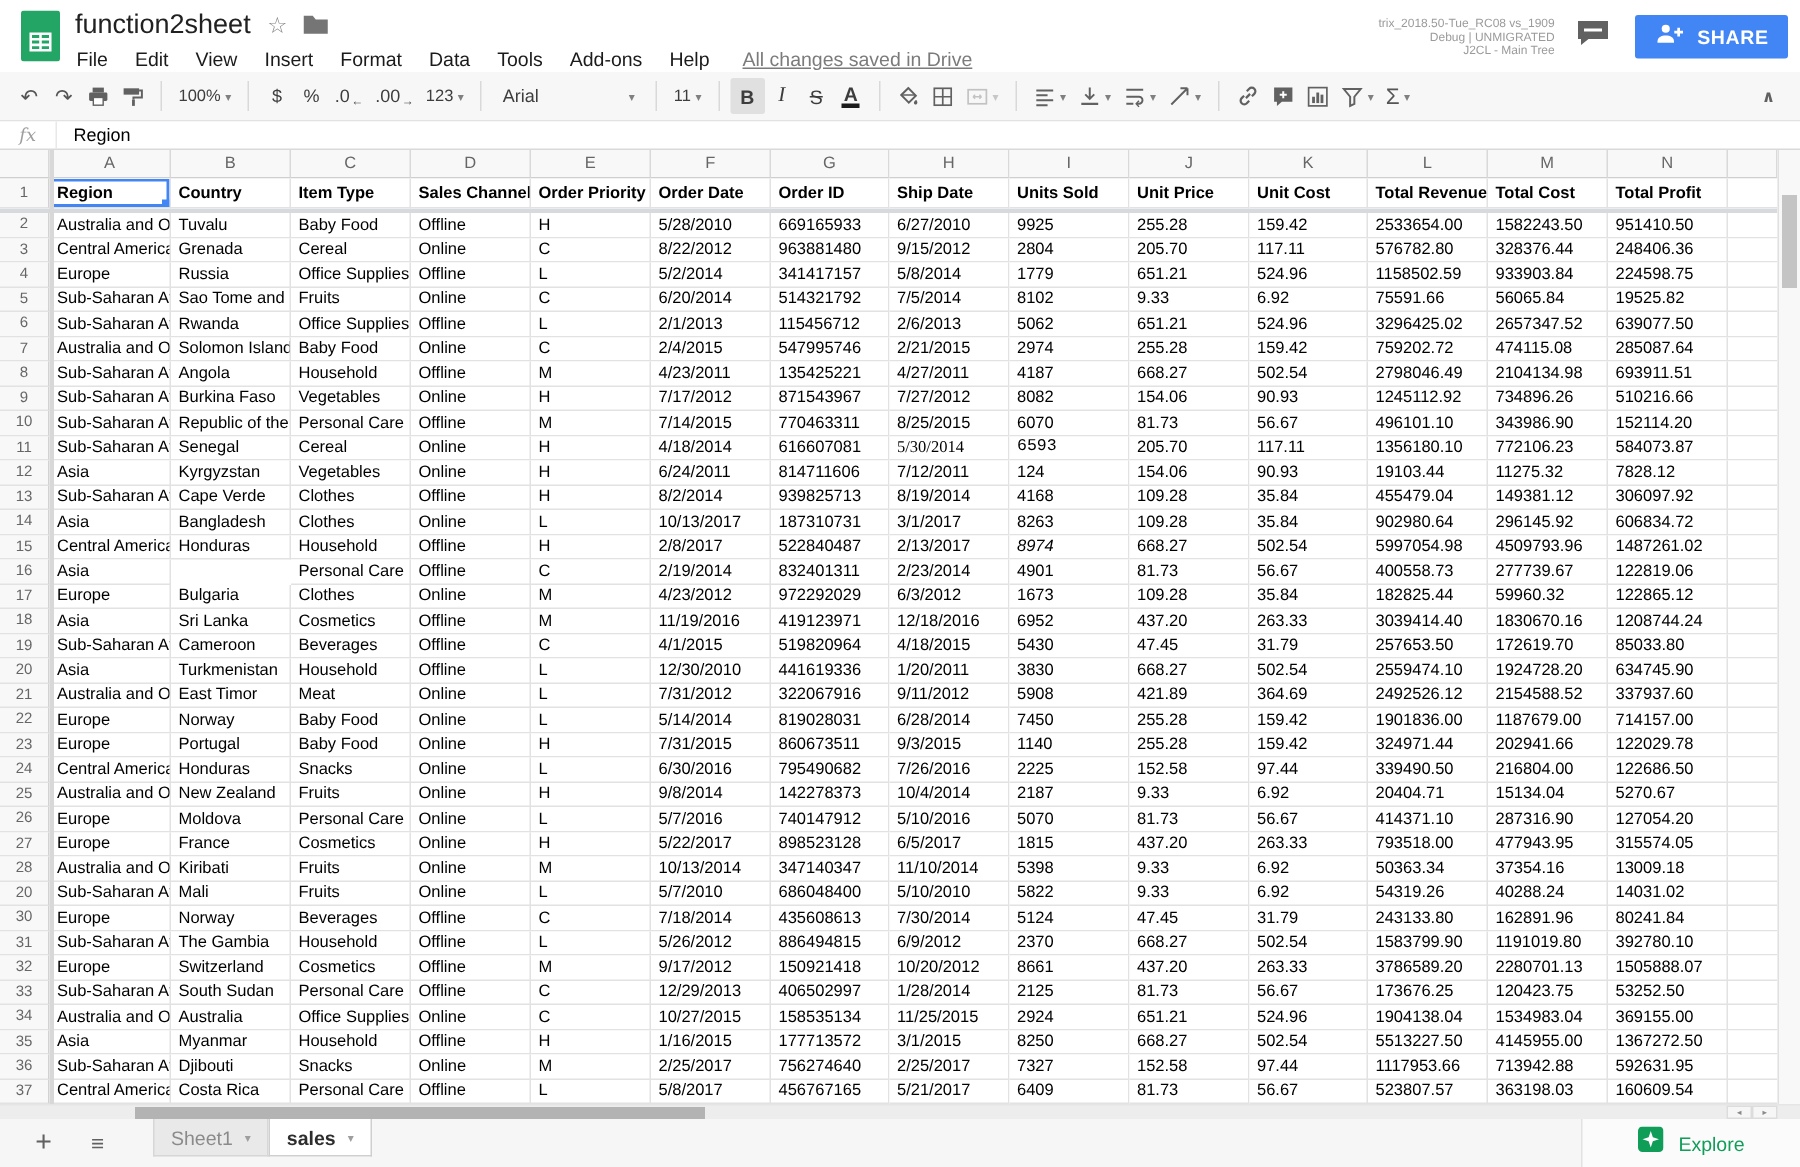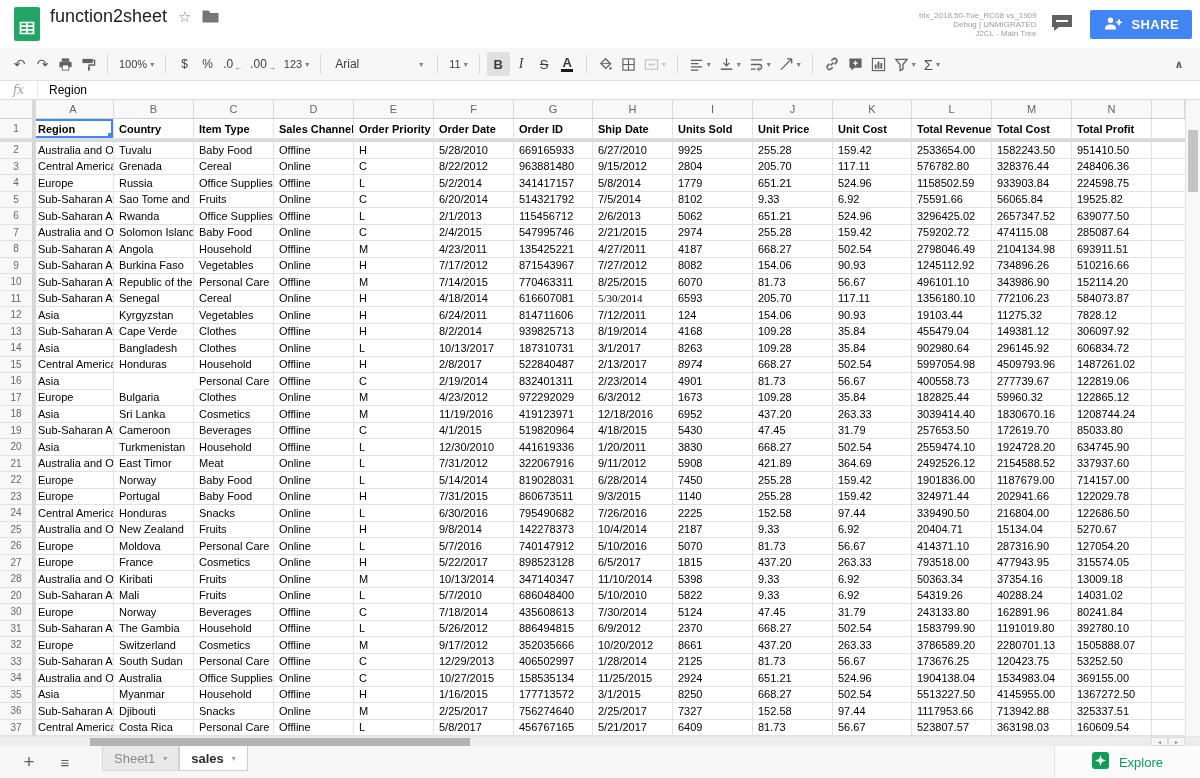--- a/index.html
+++ b/index.html
@@ -108,20 +108,34 @@
     <div class="title-block" data-name="title-block">
       <div class="title-row">
         <span class="doc-title" data-name="document-title">function2sheet</span>
         <span class="star" data-name="star-icon"></span>
         <span class="folder" data-name="folder-icon">
           <svg width="17" height="13" viewBox="0 0 17 13">
               <path d="M0.5 0.5h6l2 2.5h8V12.5H0.5z" fill="#757575"></path>
             </svg>
         </span>
       </div>
+      <div class="menu-row" data-name="menubar">
+        <div id="menubar" style="display:flex">
+            <div class="menu-item" data-name="menu-file">File</div>
+            <div class="menu-item" data-name="menu-edit">Edit</div>
+            <div class="menu-item" data-name="menu-view">View</div>
+            <div class="menu-item" data-name="menu-insert">Insert</div>
+            <div class="menu-item" data-name="menu-format">Format</div>
+            <div class="menu-item" data-name="menu-data">Data</div>
+            <div class="menu-item" data-name="menu-tools">Tools</div>
+            <div class="menu-item" data-name="menu-add-ons">Add-ons</div>
+            <div class="menu-item" data-name="menu-help">Help</div>
+          </div>
+        <span class="saved-status" data-name="saved-status">All changes saved in Drive</span>
+      </div>
     </div>
     <div class="tb-right" data-name="titlebar-right">
       <div class="debug" data-name="build-debug-info">
         <div>trix_2018.50-Tue_RC08 vs_1909</div>
         <div>Debug | UNMIGRATED</div>
         <div>J2CL - Main Tree</div>
       </div>
       <span class="comment-btn" data-name="comment-history-button">
         <span data-name="comment-bubble-icon">
           <svg width="24" height="20" viewBox="0 0 24 20">
@@ -534,21 +548,21 @@
         <div class="grow" data-name="sheet-row-11" style="height: 16.5px;">
           <div class="rowhead" data-name="row-header-11" style="height: 16.5px;">11</div>
           <div class="cell" data-name="cell-A11" style="width: 81px; height: 16.5px;">Sub-Saharan Afr</div>
           <div class="cell" data-name="cell-B11" style="width: 80px; height: 16.5px;">Senegal</div>
           <div class="cell" data-name="cell-C11" style="width: 80px; height: 16.5px;">Cereal</div>
           <div class="cell" data-name="cell-D11" style="width: 80px; height: 16.5px;">Online</div>
           <div class="cell" data-name="cell-E11" style="width: 80px; height: 16.5px;">H</div>
           <div class="cell" data-name="cell-F11" style="width: 80px; height: 16.5px;">4/18/2014</div>
           <div class="cell" data-name="cell-G11" style="width: 79px; height: 16.5px;">616607081</div>
           <div class="cell" data-name="cell-H11" style="width: 80px; height: 16.5px; font-family: Liberation Serif, serif;">5/30/2014</div>
-          <div class="cell" data-name="cell-I11" style="width: 80px; height: 16.5px;">6593</div>
+          <div class="cell" data-name="cell-I11" style="width: 80px; height: 16.5px; font-family: Liberation Mono, monospace;">6593</div>
           <div class="cell" data-name="cell-J11" style="width: 80px; height: 16.5px;">205.70</div>
           <div class="cell" data-name="cell-K11" style="width: 79px; height: 16.5px;">117.11</div>
           <div class="cell" data-name="cell-L11" style="width: 80px; height: 16.5px;">1356180.10</div>
           <div class="cell" data-name="cell-M11" style="width: 80px; height: 16.5px;">772106.23</div>
           <div class="cell" data-name="cell-N11" style="width: 80px; height: 16.5px;">584073.87</div>
           <div class="filler" data-name="empty-cell" style="height: 16.5px;"></div>
         </div>
         <div class="grow" data-name="sheet-row-12" style="height: 16.5px;">
           <div class="rowhead" data-name="row-header-12" style="height: 16.5px;">12</div>
           <div class="cell" data-name="cell-A12" style="width: 81px; height: 16.5px;">Asia</div>
@@ -910,21 +924,21 @@
           <div class="filler" data-name="empty-cell" style="height: 16.5px;"></div>
         </div>
         <div class="grow" data-name="sheet-row-32" style="height: 16.5px;">
           <div class="rowhead" data-name="row-header-32" style="height: 16.5px;">32</div>
           <div class="cell" data-name="cell-A32" style="width: 81px; height: 16.5px;">Europe</div>
           <div class="cell" data-name="cell-B32" style="width: 80px; height: 16.5px;">Switzerland</div>
           <div class="cell" data-name="cell-C32" style="width: 80px; height: 16.5px;">Cosmetics</div>
           <div class="cell" data-name="cell-D32" style="width: 80px; height: 16.5px;">Offline</div>
           <div class="cell" data-name="cell-E32" style="width: 80px; height: 16.5px;">M</div>
           <div class="cell" data-name="cell-F32" style="width: 80px; height: 16.5px;">9/17/2012</div>
-          <div class="cell" data-name="cell-G32" style="width: 79px; height: 16.5px;">352035666</div>
+          <div class="cell" data-name="cell-G32" style="width: 79px; height: 16.5px;">150921418</div>
           <div class="cell" data-name="cell-H32" style="width: 80px; height: 16.5px;">10/20/2012</div>
           <div class="cell" data-name="cell-I32" style="width: 80px; height: 16.5px;">8661</div>
           <div class="cell" data-name="cell-J32" style="width: 80px; height: 16.5px;">437.20</div>
           <div class="cell" data-name="cell-K32" style="width: 79px; height: 16.5px;">263.33</div>
           <div class="cell" data-name="cell-L32" style="width: 80px; height: 16.5px;">3786589.20</div>
           <div class="cell" data-name="cell-M32" style="width: 80px; height: 16.5px;">2280701.13</div>
           <div class="cell" data-name="cell-N32" style="width: 80px; height: 16.5px;">1505888.07</div>
           <div class="filler" data-name="empty-cell" style="height: 16.5px;"></div>
         </div>
         <div class="grow" data-name="sheet-row-33" style="height: 16.5px;">
@@ -989,21 +1003,21 @@
           <div class="cell" data-name="cell-D36" style="width: 80px; height: 16.5px;">Online</div>
           <div class="cell" data-name="cell-E36" style="width: 80px; height: 16.5px;">M</div>
           <div class="cell" data-name="cell-F36" style="width: 80px; height: 16.5px;">2/25/2017</div>
           <div class="cell" data-name="cell-G36" style="width: 79px; height: 16.5px;">756274640</div>
           <div class="cell" data-name="cell-H36" style="width: 80px; height: 16.5px;">2/25/2017</div>
           <div class="cell" data-name="cell-I36" style="width: 80px; height: 16.5px;">7327</div>
           <div class="cell" data-name="cell-J36" style="width: 80px; height: 16.5px;">152.58</div>
           <div class="cell" data-name="cell-K36" style="width: 79px; height: 16.5px;">97.44</div>
           <div class="cell" data-name="cell-L36" style="width: 80px; height: 16.5px;">1117953.66</div>
           <div class="cell" data-name="cell-M36" style="width: 80px; height: 16.5px;">713942.88</div>
-          <div class="cell" data-name="cell-N36" style="width: 80px; height: 16.5px;">325337.51</div>
+          <div class="cell" data-name="cell-N36" style="width: 80px; height: 16.5px;">592631.95</div>
           <div class="filler" data-name="empty-cell" style="height: 16.5px;"></div>
         </div>
         <div class="grow" data-name="sheet-row-37" style="height: 16.5px;">
           <div class="rowhead" data-name="row-header-37" style="height: 16.5px;">37</div>
           <div class="cell" data-name="cell-A37" style="width: 81px; height: 16.5px;">Central America</div>
           <div class="cell" data-name="cell-B37" style="width: 80px; height: 16.5px;">Costa Rica</div>
           <div class="cell" data-name="cell-C37" style="width: 80px; height: 16.5px;">Personal Care</div>
           <div class="cell" data-name="cell-D37" style="width: 80px; height: 16.5px;">Offline</div>
           <div class="cell" data-name="cell-E37" style="width: 80px; height: 16.5px;">L</div>
           <div class="cell" data-name="cell-F37" style="width: 80px; height: 16.5px;">5/8/2017</div>

